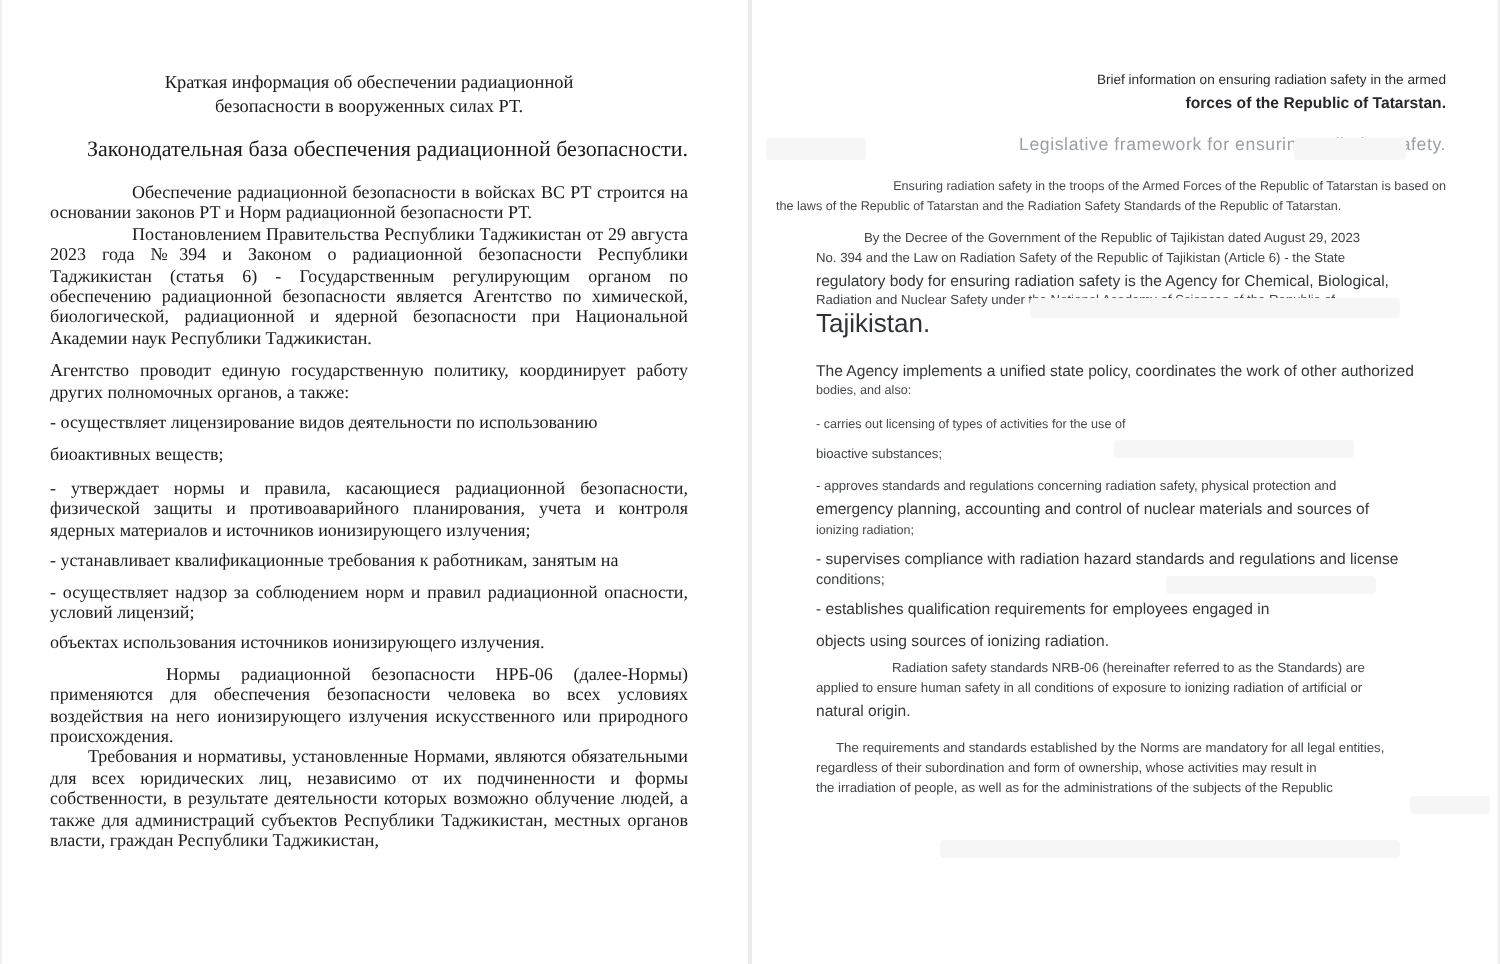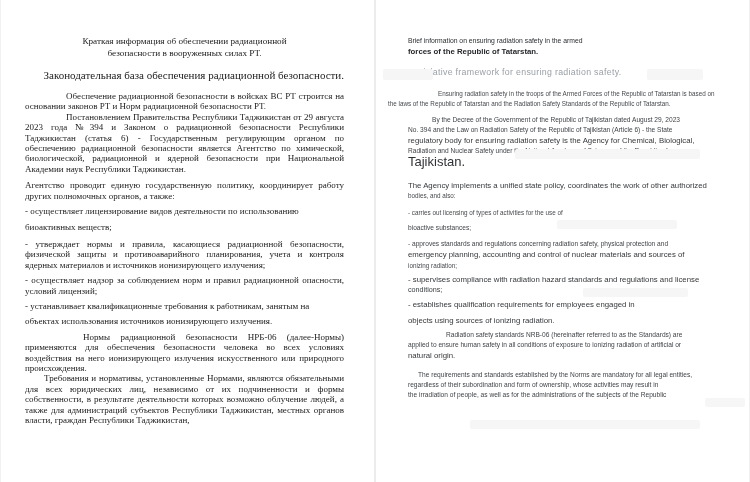--- a/index.html
+++ b/index.html
@@ -22,21 +22,21 @@
   .mb5{margin-bottom:5px !important;}
   .mb6{margin-bottom:6px !important;}
 
   
   .page-en{
     position:absolute;left:375px;top:0;width:375px;height:482px;box-sizing:border-box;
     padding:36px 26px 0 33px;border-right:1px solid #efefef;
     font-family:"Liberation Sans","DejaVu Sans",sans-serif;color:#3c4043;
   }
   .enl{white-space:nowrap;}
-  .c{text-align:left;}
+  .c{text-align:right;}
   .t1{font-size:6.8px;line-height:10px;color:#2a2d30;}
   .t2{font-size:7.8px;line-height:11px;font-weight:bold;color:#26282b;}
   .sub{font-size:8.8px;line-height:12px;color:#9aa0a6;letter-spacing:.3px;margin-top:9px;}
   .xs{font-size:6.3px;line-height:9.5px;color:#46494d;}
   .s {font-size:6.6px;line-height:10px;color:#404448;}
   .m {font-size:7.2px;line-height:10px;color:#3c4043;}
   .l {font-size:7.8px;line-height:11.2px;color:#35383b;}
   .xl{font-size:13px;line-height:11px;color:#303336;}
   .mt4{margin-top:4px;}.mt6{margin-top:6px;}.mt7{margin-top:7px;}
   .mt9{margin-top:9px;}.mt11{margin-top:11px;}.mt13{margin-top:13px;}
@@ -67,22 +67,22 @@
       <div>безопасности в вооруженных силах РТ.</div>
     </div>
     <div class="ru-subtitle">Законодательная база обеспечения радиационной безопасности.</div>
     <div class="ru-body">
       <p class="ind-lg mb0">Обеспечение радиационной безопасности в войсках ВС РТ строится на основании законов РТ и Норм радиационной безопасности РТ.</p>
       <p class="ind-lg mb6">Постановлением Правительства Республики Таджикистан  от 29 августа 2023 года №394 и Законом о радиационной безопасности Республики Таджикистан (статья 6) - Государственным регулирующим органом по обеспечению радиационной безопасности является Агентство по химической, биологической, радиационной и ядерной  безопасности при Национальной Академии наук Республики Таджикистан.</p>
       <p class="mb5">Агентство проводит единую государственную политику, координирует работу других полномочных органов, а также:</p>
       <p class="mb6">- осуществляет лицензирование видов деятельности по использованию</p>
       <p class="mb6">биоактивных веществ;</p>
       <p class="mb5">- утверждает нормы и правила, касающиеся радиационной безопасности, физической защиты и противоаварийного планирования, учета и контроля ядерных материалов и источников ионизирующего излучения;</p>
+      <p class="mb5">- устанавливает квалификационные требования к работникам, занятым на</p>
       <p class="mb5">- осуществляет надзор за соблюдением норм и правил радиационной опасности, условий лицензий;</p>
-      <p class="mb5">- устанавливает квалификационные требования к работникам, занятым на</p>
       <p class="mb5">объектах использования источников ионизирующего излучения.</p>
       <p class="ind-xl mb0">Нормы радиационной безопасности НРБ-06 (далее-Нормы) применяются для обеспечения безопасности человека во всех условиях воздействия на него ионизирующего излучения искусственного или природного происхождения.</p>
       <p class="ind-sm">Требования и нормативы, установленные Нормами, являются обязательными для всех юридических лиц, независимо от их подчиненности и формы собственности, в результате деятельности которых возможно облучение людей, а также для администраций субъектов Республики Таджикистан, местных органов власти, граждан Республики Таджикистан,</p>
     </div>
   </section>
 
   <div class="divider"></div>
 
   <section class="page-en">
 

